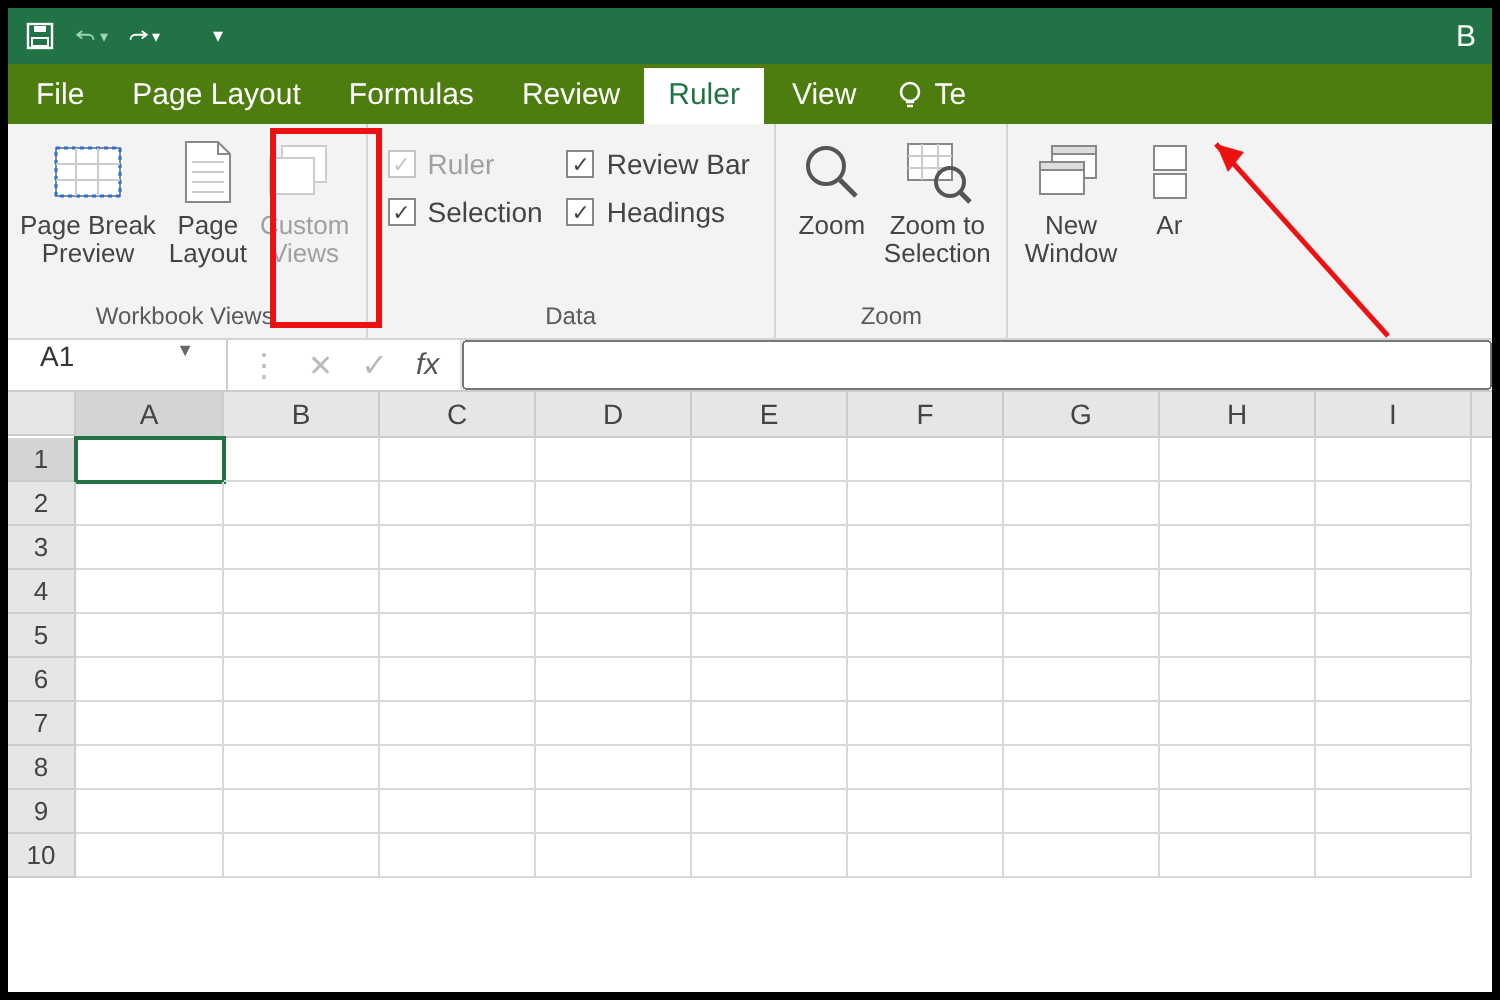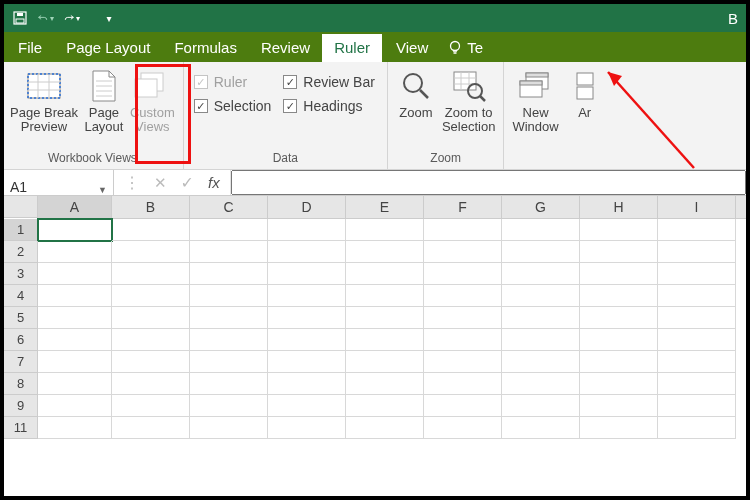--- a/index.html
+++ b/index.html
@@ -21,21 +21,21 @@
   .big-btn .ic { width: 40px; height: 36px; margin-bottom:2px; display:flex; align-items:center; justify-content:center;}
   .big-btn.sel { background:#d8d8d8; }
   .big-btn .lbl { font-size: 13px; color:#444; line-height:1.1; white-space:pre; }
   .big-btn.dis .lbl, .chk.dis { color:#a0a0a0; }
   .checks { display:flex; flex-direction:column; gap:8px; padding: 8px 6px 0 4px; }
   .chk { display:flex; align-items:center; gap:6px; font-size:14px; color:#444; cursor:pointer;}
   .chk .box { width:14px; height:14px; border:1px solid #888; display:flex; align-items:center; justify-content:center; font-size:11px; color:#444; background:#fff;}
   .chk.dis .box { border-color:#c4c4c4; color:#c4c4c4;}
   .highlight { position:absolute; border:3px solid #e11; pointer-events:none; }
   .fxbar { height: 26px; border-bottom:1px solid #ccc; background:#fff; display:flex; align-items:stretch;}
-  .namebox { width:110px; border-right:1px solid #ccc; display:flex; align-items:flex-end; padding:0 6px; font-size:14px; color:#333;gap:32px;}
+  .namebox { width:110px; border-right:1px solid #ccc; display:flex; align-items:flex-start; padding:0 16px; font-size:14px; color:#333;gap:32px;}
   .namebox .dd { margin-left:auto; font-size:9px; color:#666;}
   .fxbtns { display:flex; align-items:center; gap:14px; padding:0 10px; color:#999; border-right:1px solid #e3e3e3;}
   .fxinput { flex:1; padding:0 6px;}
   .sheet { position:relative; }
   .corner { position:absolute; left:0; top:0; width:34px; height:22px; background:#e6e6e6; border-right:1px solid #ccc; border-bottom:1px solid #ccc;}
   .col-hdrs { display:flex; margin-left:34px; background:#e6e6e6; border-bottom:1px solid #ccc;}
   .col-hdr { height:22px; border-right:1px solid #ccc; display:flex; align-items:center; justify-content:center; font-size:14px; color:#444;}
   .col-hdr.sel { background:#d4d4d4; }
   .row { display:flex;}
   .row-hdr { width:34px; height:22px; background:#e6e6e6; border-right:1px solid #ccc; border-bottom:1px solid #ccc; display:flex; align-items:center; justify-content:center; font-size:13px; color:#444;}
@@ -364,21 +364,21 @@
         <div class="cell" style="width: 78px;"></div>
         <div class="cell" style="width: 78px;"></div>
         <div class="cell" style="width: 78px;"></div>
         <div class="cell" style="width: 78px;"></div>
         <div class="cell" style="width: 78px;"></div>
         <div class="cell" style="width: 78px;"></div>
         <div class="cell" style="width: 78px;"></div>
         <div class="cell" style="width: 78px;"></div>
       </div>
       <div class="row">
-        <div class="row-hdr">11</div>
+        <div class="row-hdr">10</div>
         <div class="cell" style="width: 74px;"></div>
         <div class="cell" style="width: 78px;"></div>
         <div class="cell" style="width: 78px;"></div>
         <div class="cell" style="width: 78px;"></div>
         <div class="cell" style="width: 78px;"></div>
         <div class="cell" style="width: 78px;"></div>
         <div class="cell" style="width: 78px;"></div>
         <div class="cell" style="width: 78px;"></div>
         <div class="cell" style="width: 78px;"></div>
       </div>

